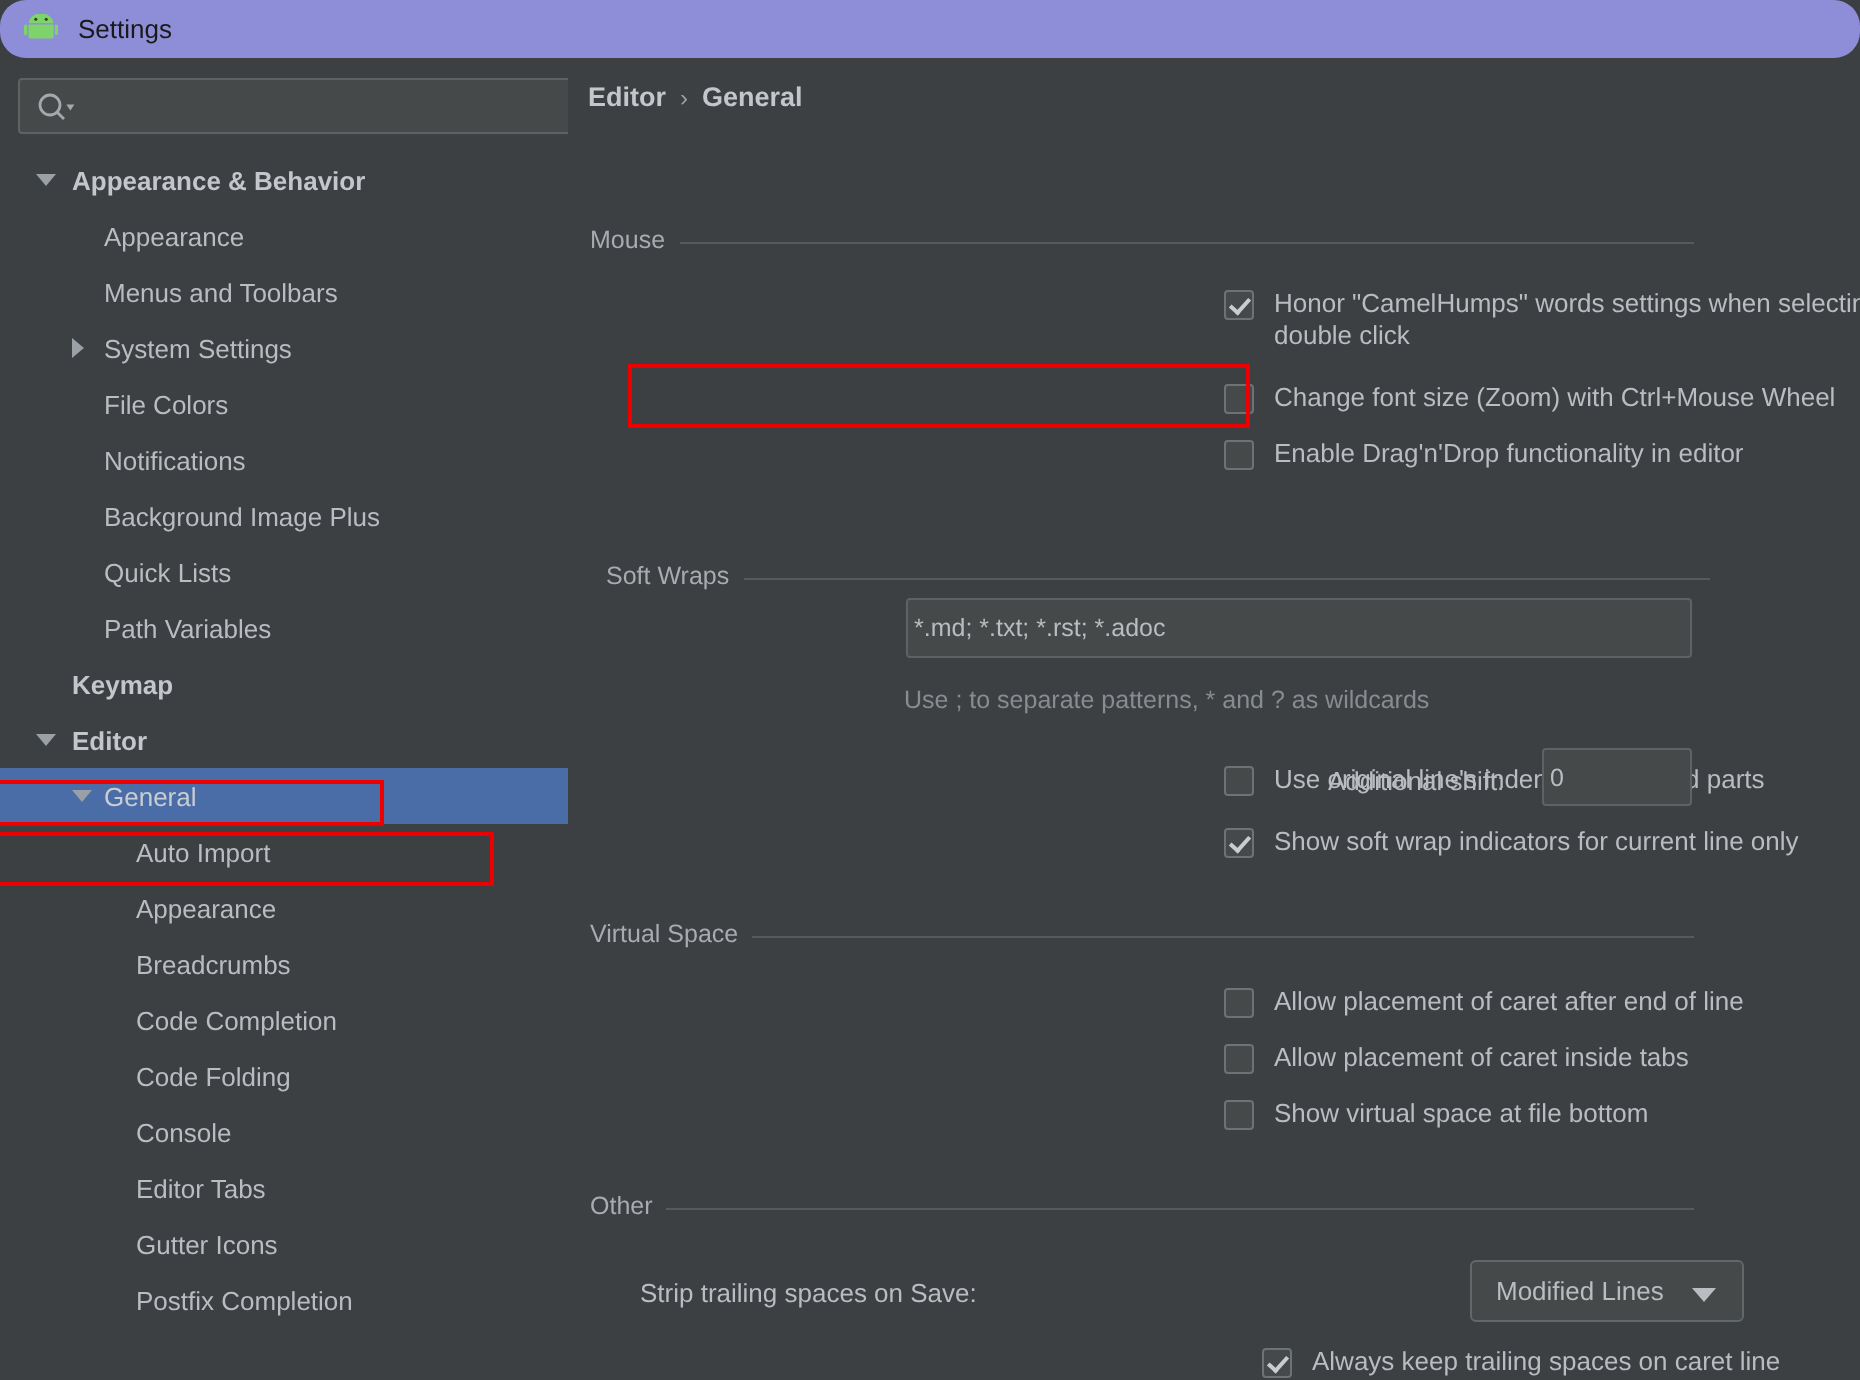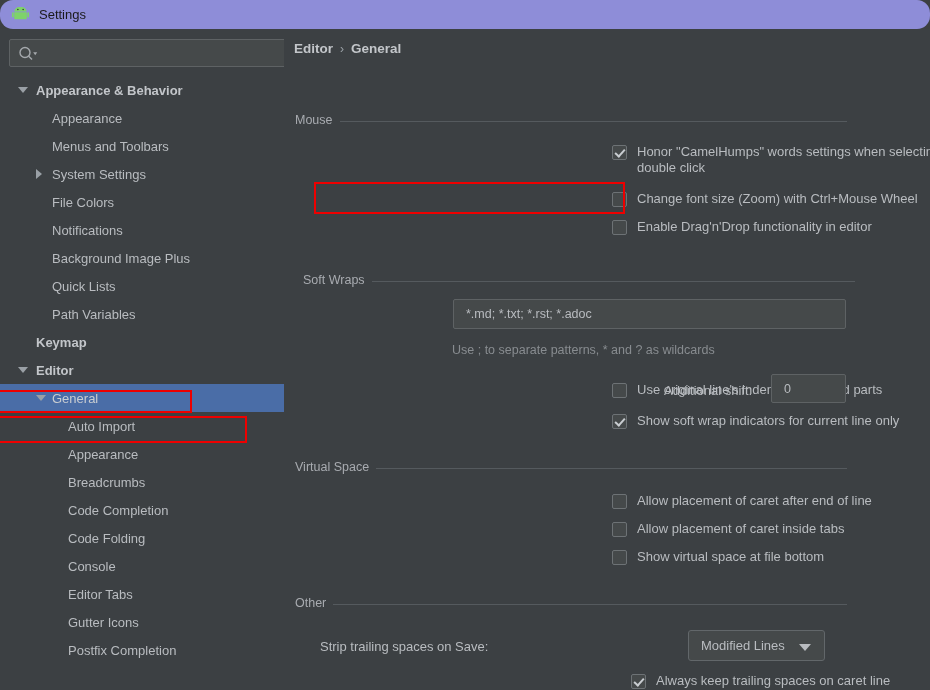--- a/index.html
+++ b/index.html
@@ -108,21 +108,21 @@
   }
   .chk-label { margin-left: 10px; line-height: 16px; }
 
   .plain-label { position: absolute; font-size: 13px; color: #b9bcc0; }
   .hint-label { position: absolute; font-size: 12.5px; color: #888c90; }
 
   .txtfield {
     position: absolute; background: #45494a;
     border: 1px solid #5e6264; border-radius: 2px;
     font-size: 12.5px; color: #b9bcc0;
-    display: flex; align-items: center; padding-left: 12px;
+    display: flex; align-items: center; padding-left: 3px;
   }
   .combo {
     position: absolute; background: #45494a;
     border: 1px solid #62676a; border-radius: 3px;
     font-size: 13px; color: #b9bcc0;
     display: flex; align-items: center; padding-left: 12px;
   }
   .combo .caret {
     position: absolute; right: 13px; top: 13px;
     width: 0; height: 0;
@@ -277,21 +277,21 @@
     <div class="chk-row" style="left:328px; top:190px;">
       <span class="cb"></span>
       <span class="chk-label">Enable Drag'n'Drop functionality in editor</span>
     </div>
 
     <div class="chk-row" style="left:328px; top:162px;">
       <span class="cb"></span>
       <span class="chk-label">Change font size (Zoom) with Ctrl+Mouse Wheel</span>
     </div>
 
-    <div class="section" style="top:244px; width:588px;padding-left:8px;">
+    <div class="section" style="top:252px; width:588px;padding-left:8px;">
       <div class="section-head">
         <div class="s-line"></div>
         <div class="s-label">Soft Wraps</div>
       </div>
     </div>
 
     <div class="chk-row" style="left:328px; top:279px;">
       <span class="cb"></span>
       <span class="chk-label">Soft-wrap files:</span>
     </div>
@@ -337,21 +337,21 @@
     </div>
 
     <div class="section" style="top:567px; width:590px;">
       <div class="section-head">
         <div class="s-line"></div>
         <div class="s-label">Other</div>
       </div>
     </div>
 
     <div class="plain-label" style="left:36px; top:610px;">Strip trailing spaces on Save:</div>
-    <div class="combo" style="left:404px; top:601px; width:137px; height:31px;">
+    <div class="combo" style="left:451px; top:601px; width:137px; height:31px;">
       <span>Modified Lines</span>
       <span class="caret"></span>
     </div>
 
     <div class="chk-row" style="left:347px; top:644px;">
       <span class="cb checked"></span>
       <span class="chk-label">Always keep trailing spaces on caret line</span>
     </div>
 
   </div>

